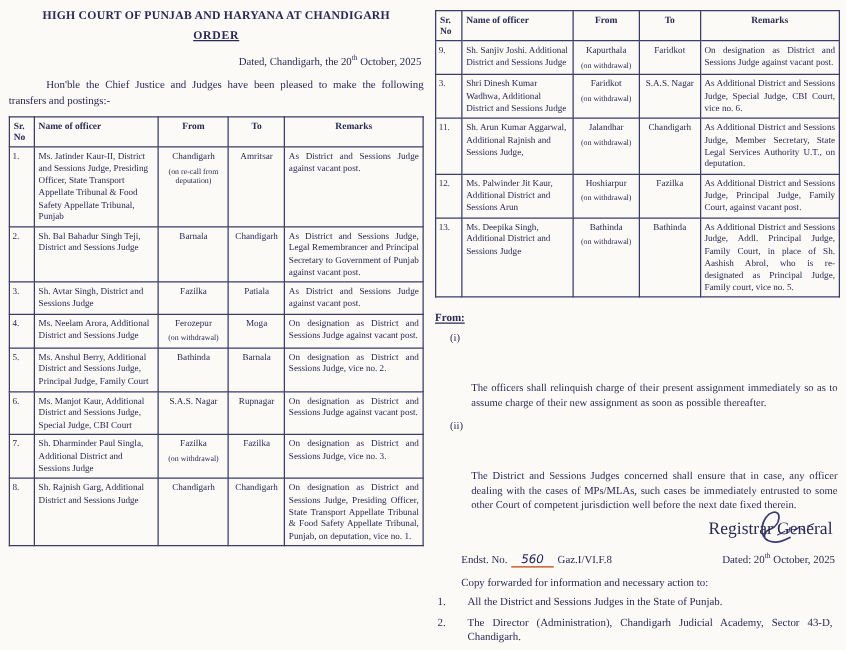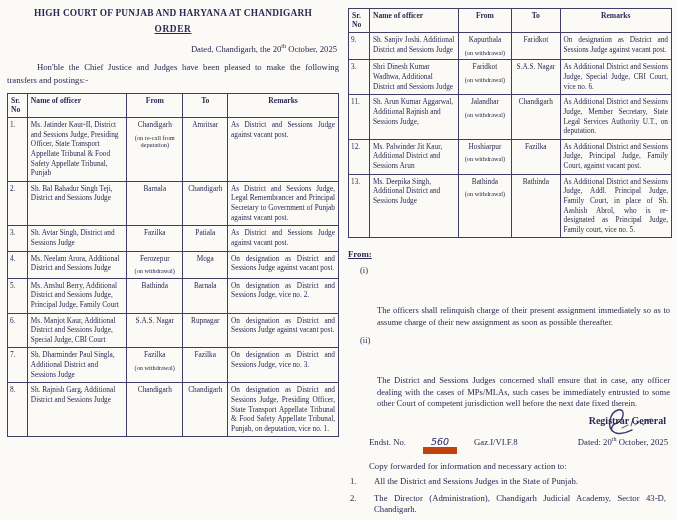--- a/index.html
+++ b/index.html
@@ -71,32 +71,32 @@
 
   .by-order {
     font-weight:bold; font-size:8.6px; text-align:center;
     margin-top:13px; letter-spacing:0.1px;
   }
 
   .sig-block { position:relative; height:36px; margin-top:0; }
   .sig-svg { position:absolute; right:12px; top:-4px; }
   .signatory {
     position:absolute; right:6px; bottom:2px;
-    font-weight:bold; font-size:10px;
+    font-weight:normal; font-size:14px;
   }
 
   .endst-line {
     display:flex; align-items:baseline; font-size:8.7px;
     margin-top:8px; padding-left:21px; padding-right:4px;
   }
   .endst-no {
     font-family:"DejaVu Sans", sans-serif;
     font-style:italic; font-size:9.5px;
-    border-bottom:7px solid #c2410c;
-    padding:0 8px; margin:0 17px;
+    border-bottom:1px solid #c2410c;
+    padding:0 8px; margin:0 3px;
     color:#23235e;
   }
   .endst-ref { margin-right:auto; }
   .endst-dated { padding-left:10px; }
 
   .copy-line { font-size:8.7px; margin-top:7px; padding-left:21px; }
   .cc-item { display:flex; font-size:8.7px; line-height:1.35; margin-top:5px; }
   .cc-num { flex:none; width:26px; padding-left:2px; box-sizing:border-box; }
   .cc-text { flex:1; text-align:justify; padding-right:6px; }
 </style>

